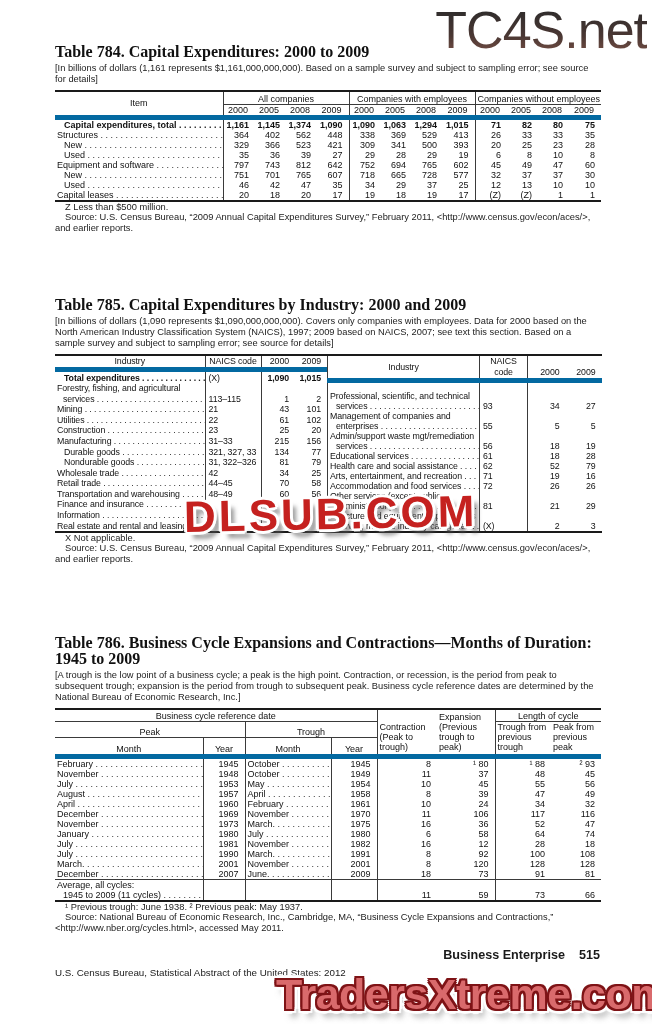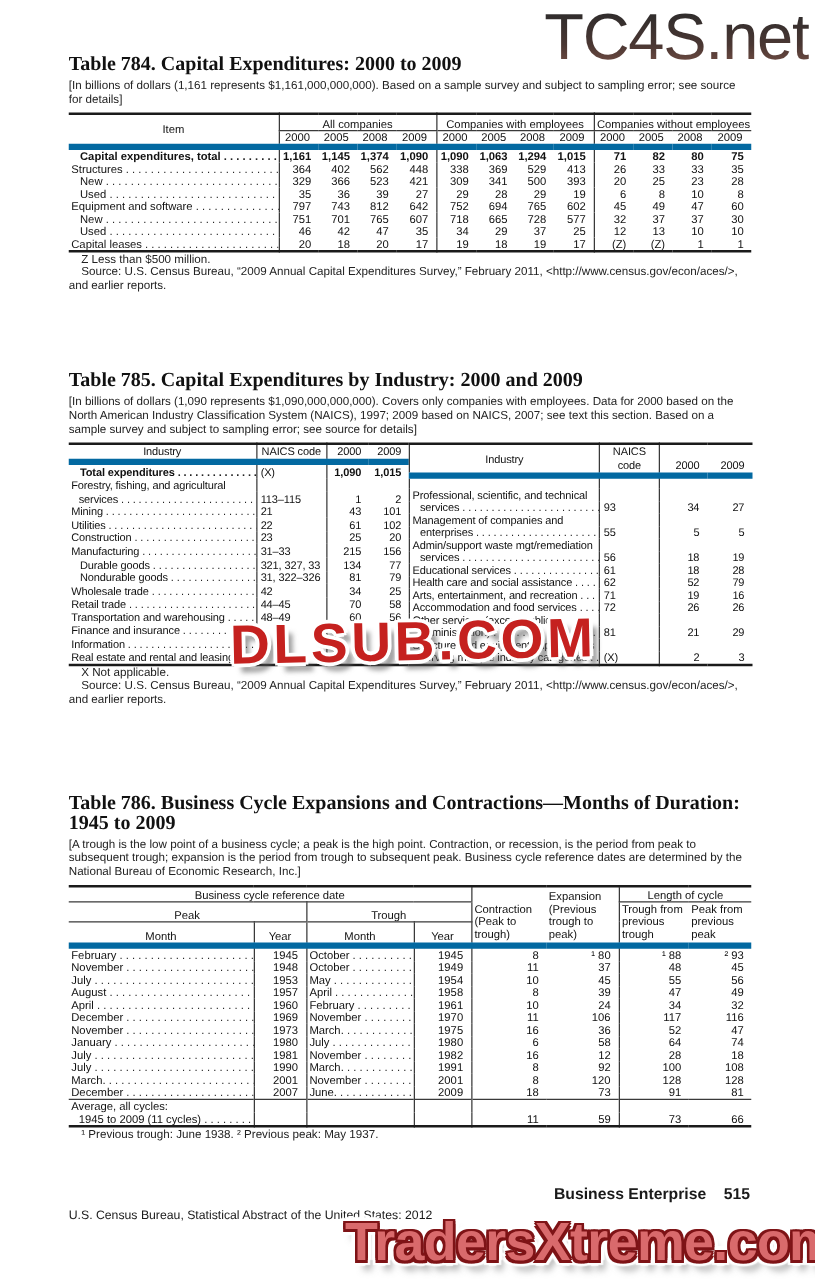--- a/index.html
+++ b/index.html
@@ -641,20 +641,21 @@
             <td class="nod sl"></td>
             <td class="num sl"></td>
             <td class="num sl">11</td>
             <td class="num">59</td>
             <td class="num sl">73</td>
             <td class="num">66</td>
           </tr>
         </tbody>
     </table>
     <p class="fn">¹ Previous trough: June 1938. ² Previous peak: May 1937.</p>
+    <p class="fn">Source: National Bureau of Economic Research, Inc., Cambridge, MA, “Business Cycle Expansions and Contractions,” &lt;http://www.nber.org/cycles.html&gt;, accessed May 2011.</p>
   </section>
 
   <div class="pagefoot">
     <span>Business Enterprise</span><span class="pgnum">515</span>
   </div>
   <div class="credit">U.S. Census Bureau, Statistical Abstract of the United States: 2012</div>
 
   <div class="wm-mid">DLSUB.COM</div>
   <div class="wm-bottom">TradersXtreme.com</div>
 

